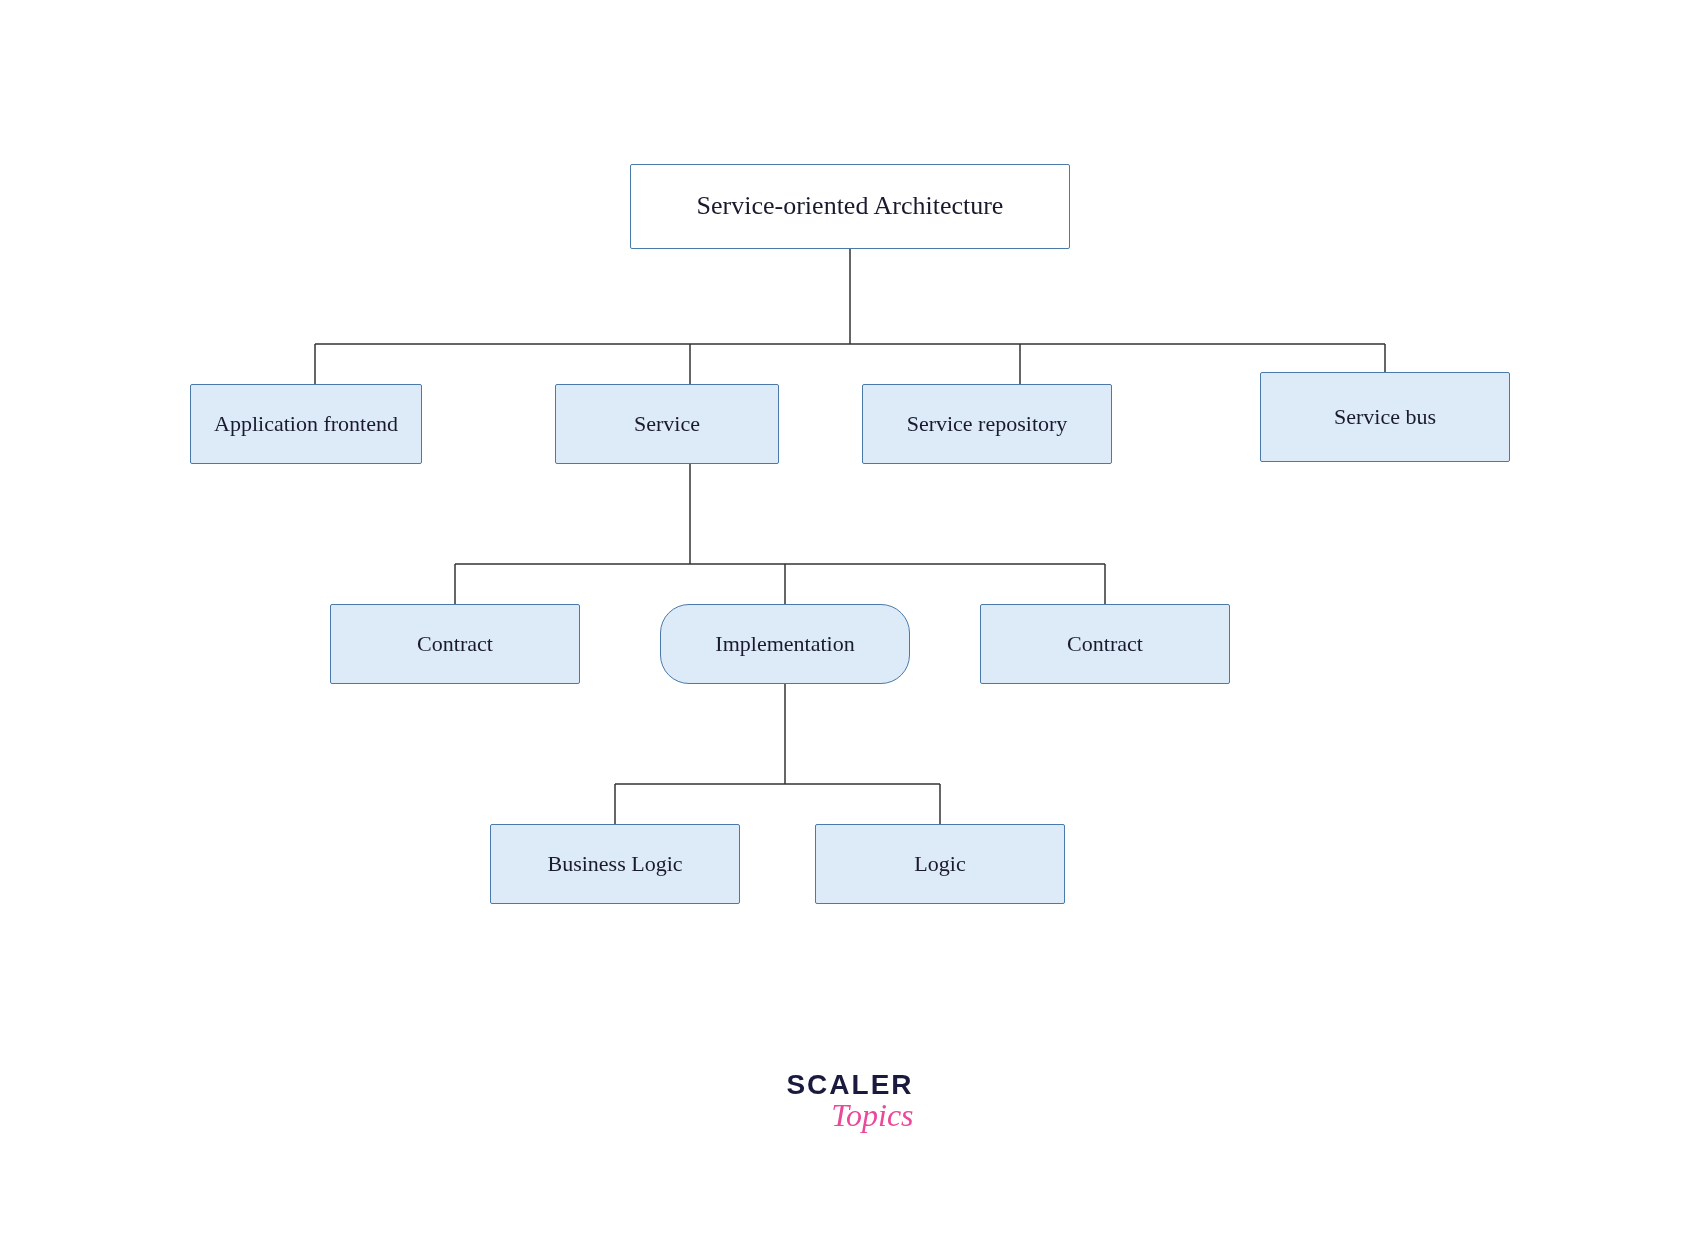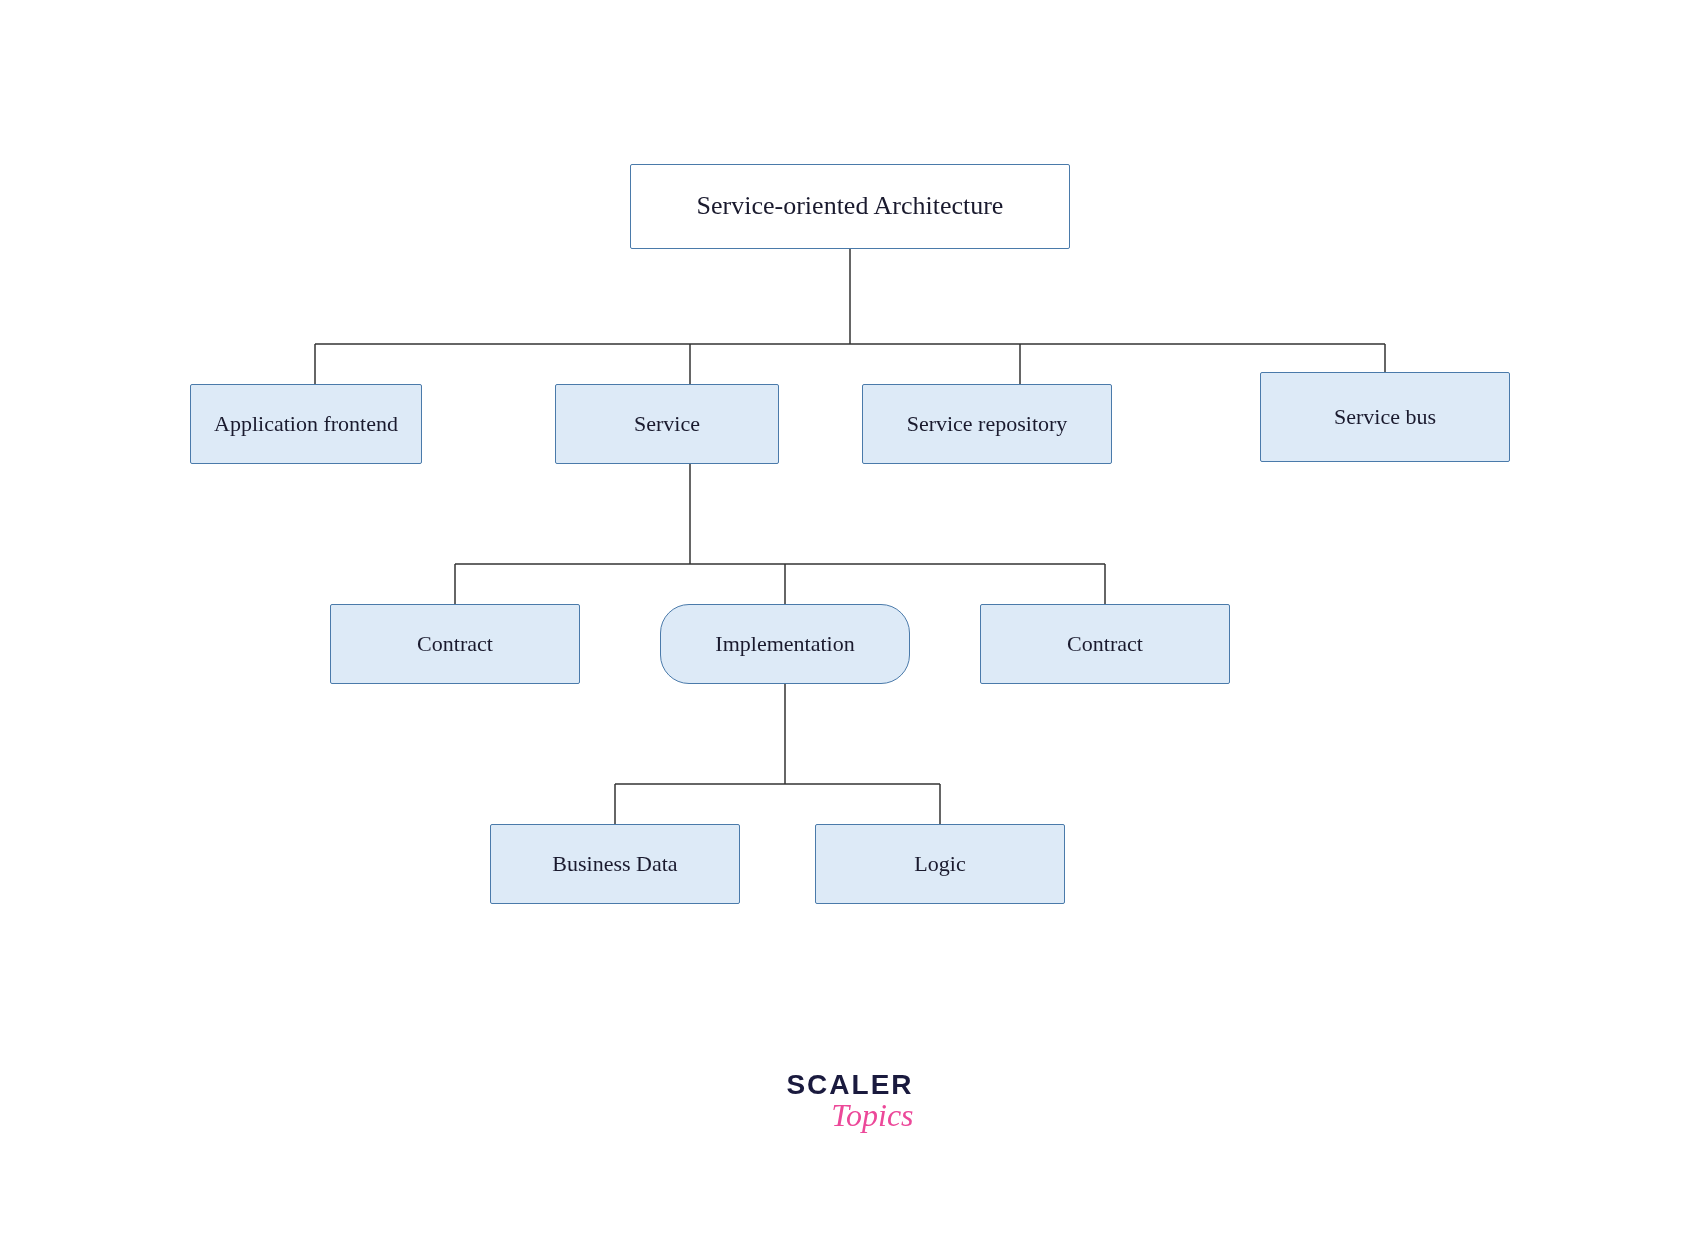--- a/index.html
+++ b/index.html
@@ -114,21 +114,21 @@
   <div class="node" style="left: 712px; top: 280px; width: 250px; height: 80px;">Service repository</div>
 
   <div class="node" style="left: 1110px; top: 268px; width: 250px; height: 90px;">Service bus</div>
 
   <div class="node" style="left: 180px; top: 500px; width: 250px; height: 80px;">Contract</div>
 
   <div class="node" style="left: 510px; top: 500px; width: 250px; height: 80px; border-radius: 29px;">Implementation</div>
 
   <div class="node" style="left: 830px; top: 500px; width: 250px; height: 80px;">Contract</div>
 
-  <div class="node" style="left: 340px; top: 720px; width: 250px; height: 80px;">Business Data</div>
+  <div class="node" style="left: 340px; top: 720px; width: 250px; height: 80px;">Business Logic</div>
 
   <div class="node" style="left: 665px; top: 720px; width: 250px; height: 80px;">Logic</div>
 
   <div class="brand" style="bottom: 20px;">
     <span class="brand-scaler">SCALER</span>
     <span class="brand-topics">Topics</span>
   </div>
 
 </div>
 

